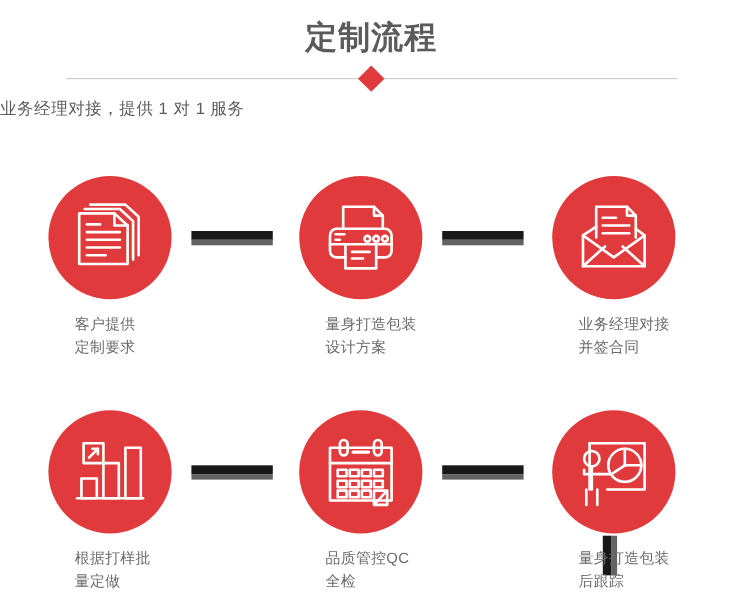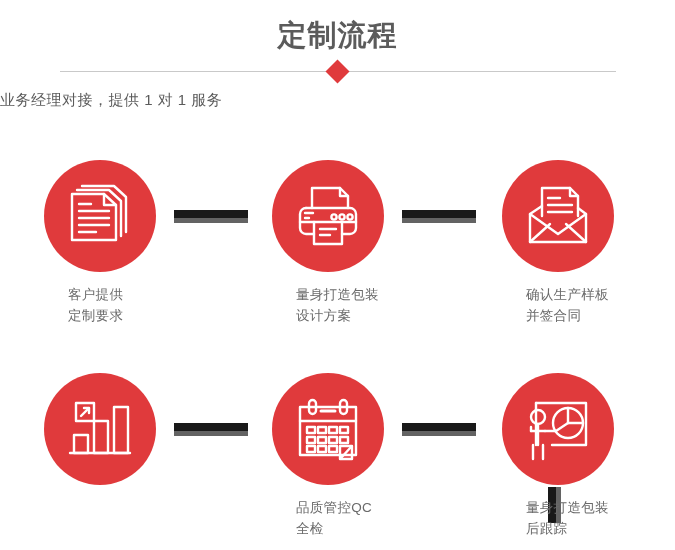--- a/index.html
+++ b/index.html
@@ -247,21 +247,21 @@
             <path d="M26 18 H38"></path>
             <path d="M26 25 H50"></path>
             <path d="M26 32 H50"></path>
             <path d="M20 26 L8 34 V62 H64 V34 L56 28"></path>
             <path d="M8 34 L36 54 L64 34"></path>
             <path d="M8 62 L28 44"></path>
             <path d="M64 62 L44 44"></path>
           </svg>
         </span>
       </div>
-      <div class="step-label">确认生产样板
+      <div class="step-label">业务经理对接
 并签合同</div>
     </div>
   </div>
 
   <div id="connector-vertical">
     <div class="bar-main"></div>
     <div class="bar-shadow"></div>
   </div>
 
   <div class="flow-row row-bottom">
@@ -273,20 +273,22 @@
             <rect x="12" y="10" width="18" height="18"></rect>
             <path d="M17 23 L25 15"></path>
             <path d="M25 15 H20 M25 15 V20"></path>
             <rect x="10" y="42" width="14" height="18"></rect>
             <rect x="30" y="28" width="14" height="32"></rect>
             <rect x="50" y="14" width="14" height="46"></rect>
             <path d="M6 60 H66"></path>
           </svg>
         </span>
       </div>
+      <div class="step-label">根据打样批
+量定做</div>
     </div>
 
     <div class="connector-h" id="connector-bottom-1">
       <div class="bar-main"></div>
       <div class="bar-shadow"></div>
     </div>
 
     <div class="flow-step col-1">
       <div class="step-circle">
         <span>

